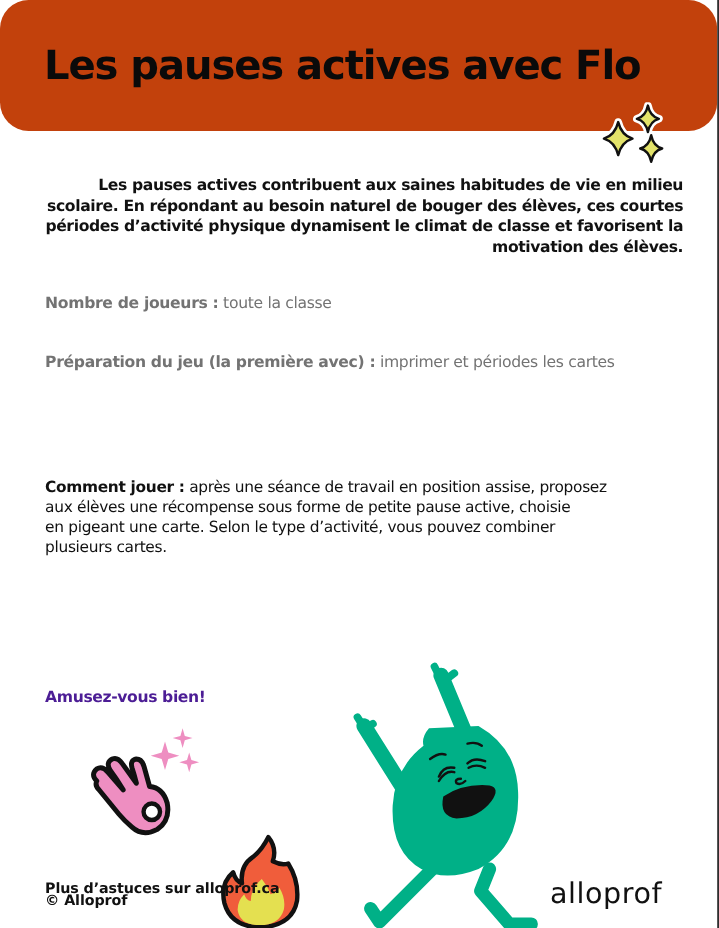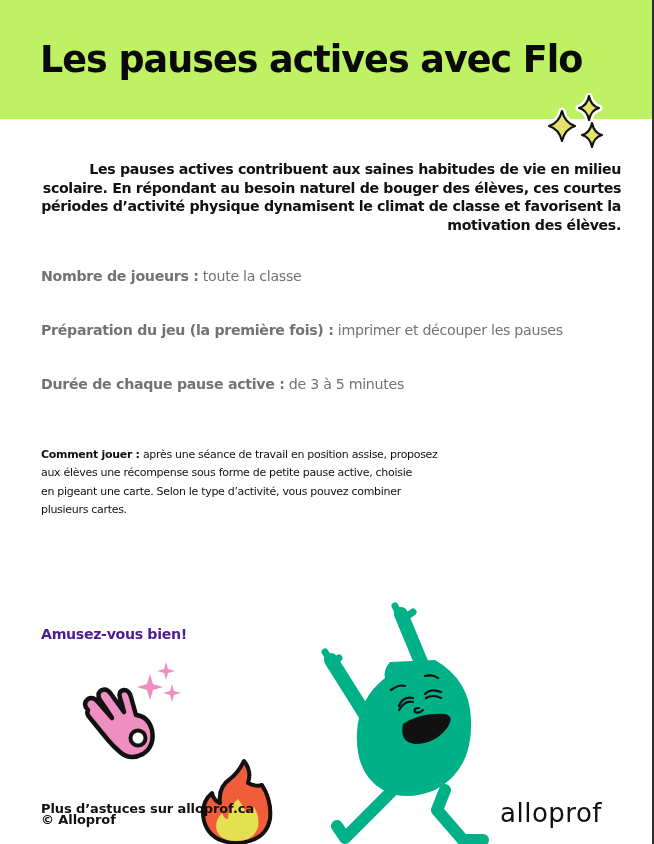--- a/index.html
+++ b/index.html
@@ -2,34 +2,34 @@
 <html><head>
   <meta charset="utf-8">
   <style>
     * { box-sizing: border-box; margin: 0; padding: 0; }
     html, body { width: 654px; height: 844px; overflow: hidden; background: #ffffff; }
     body { position: relative; font-family: "DejaVu Sans", sans-serif; color: #111111; }
 
     .page { position: absolute; left: 0; top: 0; width: 652px; height: 844px; background: #fff; overflow: hidden; }
     .edge { position: absolute; right: 0; top: 0; width: 2px; height: 844px; background: #2e2e2e; }
 
-    .header { position: absolute; left: 0; top: 0; width: 652px; height: 119px; background: #bef264; }
+    .header { position: absolute; left: 0; top: 0; width: 652px; height: 119px; background: #c2410c; border-radius: 26px; }
     .title { position: absolute; left: 40px; top: 38px; font-family: "DejaVu Sans", sans-serif; font-weight: 700; font-size: 36.5px; letter-spacing: -1px; color: #0a0a0a; white-space: nowrap; }
 
     .sparkles { position: absolute; left: 542px; top: 93px; width: 70px; height: 64px; }
 
     .intro { position: absolute; left: 41px; top: 160px; width: 580px; font-weight: 700; font-size: 14.2px; line-height: 18.5px; letter-spacing: -0.35px; color: #111; text-align: right; }
 
     .field { position: absolute; left: 41px; font-size: 14.2px; line-height: 18.5px; letter-spacing: -0.3px; color: #737373; white-space: nowrap; }
     .field b { font-weight: 700; }
     .f1 { top: 267px; }
     .f2 { top: 321px; }
     .f3 { top: 375px; }
 
-    .howto { position: absolute; left: 41px; top: 446px; width: 580px; font-size: 11px; line-height: 18.3px; letter-spacing: -0.3px; color: #111; }
+    .howto { position: absolute; left: 41px; top: 434px; width: 580px; font-size: 14px; line-height: 18.3px; letter-spacing: -0.3px; color: #111; }
     .howto b { font-weight: 700; }
 
     .after { position: absolute; left: 41px; top: 537px; width: 590px; font-size: 14.2px; line-height: 18.3px; letter-spacing: -0.3px; color: #111; }
     .link { color: #1f6fc4; text-decoration: none; }
 
     .fun { position: absolute; left: 41px; top: 626px; font-weight: 700; font-size: 14.2px; letter-spacing: -0.35px; color: #4c1d95; }
 
     .hand { position: absolute; left: 78px; top: 660px; width: 110px; height: 105px; }
     .fire { position: absolute; left: 196px; top: 757px; width: 80px; height: 87px; }
     .flo { position: absolute; left: 295px; top: 600px; width: 200px; height: 244px; }
@@ -57,24 +57,21 @@
       <path d="M50 30 Q52 40 60 42 Q52 44 50 54 Q48 44 40 42 Q48 40 50 30 Z"></path>
     </g>
   </svg>
 
   <p class="intro">Les pauses actives contribuent aux saines habitudes de vie en milieu scolaire. En répondant au besoin naturel de bouger des élèves, ces courtes périodes d’activité physique dynamisent le climat de classe et favorisent la motivation des élèves.</p>
 
   <div class="field f1">
     <b>Nombre de joueurs :</b><span> toute la classe</span>
   </div>
   <div class="field f2">
-    <b>Préparation du jeu (la première fois) :</b><span> imprimer et découper les pauses</span>
-  </div>
-  <div class="field f3">
-    <b>Durée de chaque pause active :</b><span> de 3 à 5 minutes</span>
+    <b>Préparation du jeu (la première avec) :</b><span> imprimer et périodes les cartes</span>
   </div>
 
   <div class="howto">
     <div><b>Comment jouer :</b><span> après une séance de travail en position assise, proposez</span></div>
     <div>aux élèves une récompense sous forme de petite pause active, choisie</div>
     <div>en pigeant une carte. Selon le type d’activité, vous pouvez combiner</div>
     <div>plusieurs cartes.</div>
   </div>
 
 

